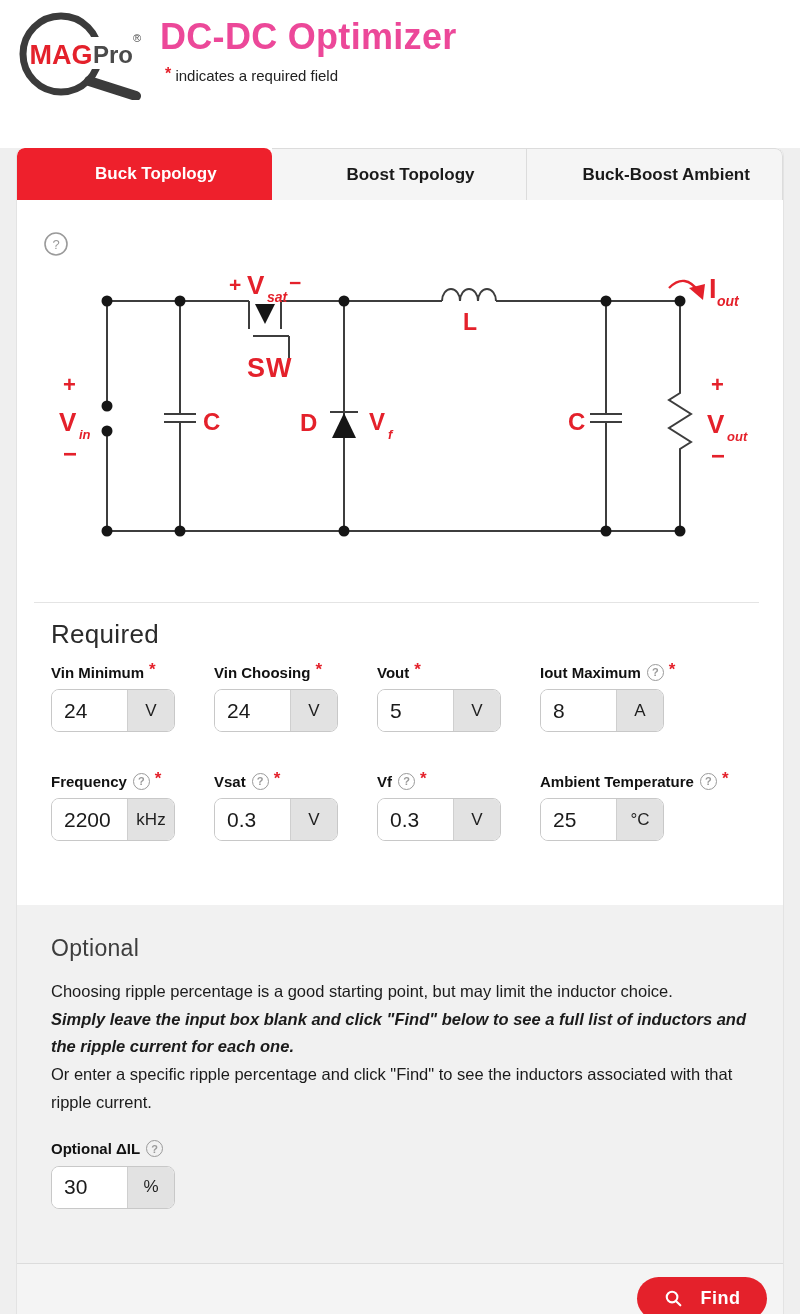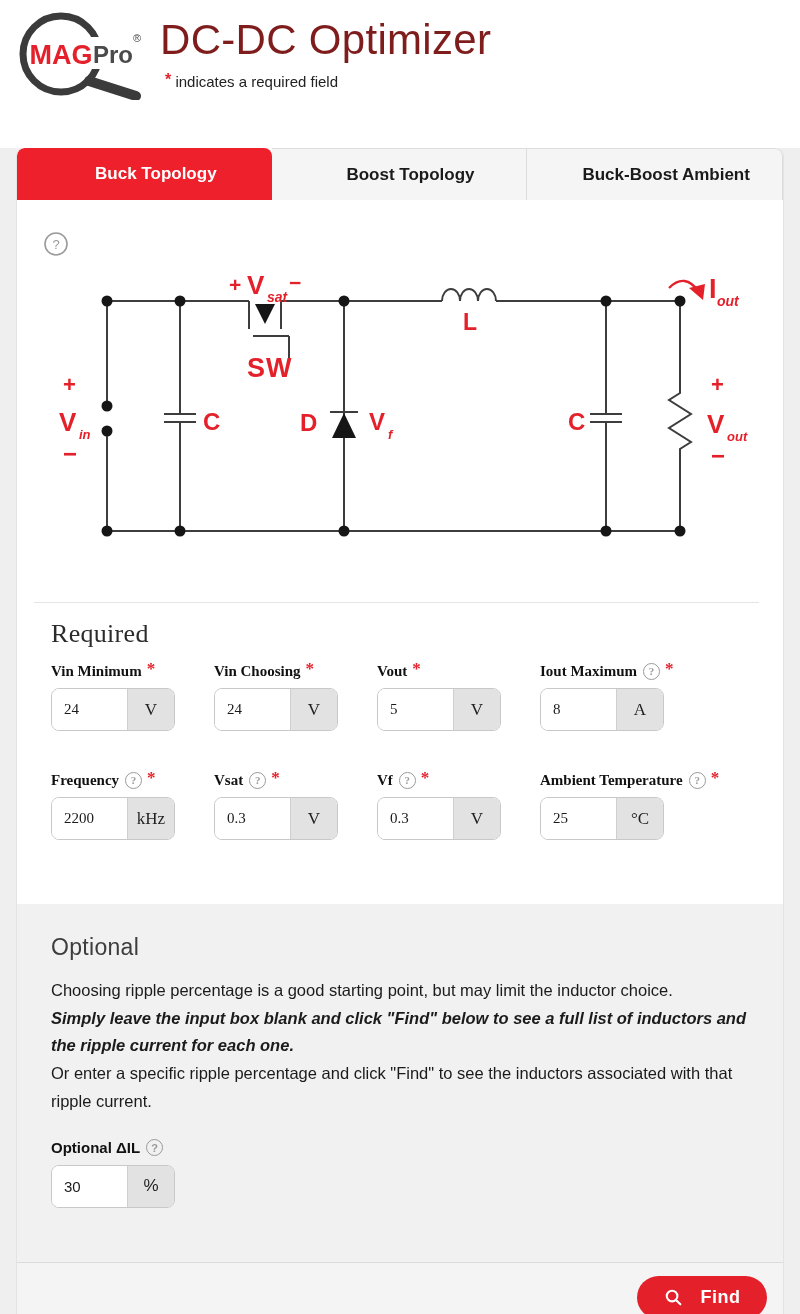--- a/index.html
+++ b/index.html
@@ -2,21 +2,21 @@
 <html><head>
 <meta charset="utf-8">
 <style>
   * { box-sizing: border-box; margin: 0; padding: 0; }
   html,body { width: 800px; background:#fff; font-family:"Liberation Sans", sans-serif; color:#1c1c1c; }
 
   
   .header { display:flex; align-items:flex-start; padding:8px 0 0 14px; height:148px; background:#fff; }
   .logo-svg { width:132px; height:92px; flex:0 0 auto; }
   .title-block { margin-left:14px; padding-top:8px; }
-  .page-title { font-size:42px; font-weight:400; letter-spacing:.3px; color:#7f1d1d; }
+  .page-title { font-size:36px; font-weight:700; letter-spacing:.3px; color:#ec4899; }
   .required-note { margin-top:9px; font-size:15px; color:#222; }
   .required-note .star { font-size:16px; }
 
   .star { color:#e4212b; font-weight:700; margin-left:5px; transform:translateY(-2px); display:inline-block; font-size:17px; }
 
   
   .page { background:#efefef; padding:0 16px 4px 16px; }
   .card { background:#fff; border-radius:8px; border:1px solid #e3e3e3; border-top:none; overflow:hidden; }
 
   
@@ -31,28 +31,28 @@
   .circuit-wrap { padding:0; background:#fff; }
   .circuit-svg { display:block; width:760px; height:402px; }
   .c-wire { stroke:#3d3d3d; stroke-width:2; fill:none; }
   .c-dot { fill:#161616; }
   .c-red-txt { fill:#e4212b; font-weight:600; }
   .c-sub { font-style:italic; }
 
   .divider { border:none; border-top:1px solid #e4e4e4; margin:0 24px 0 17px; }
 
   
-  .required-section { padding:16px 24px 64px 34px; background:#fff;font-family:Liberation Serif, serif; }
+  .required-section { padding:16px 24px 64px 34px; background:#fff; }
   .section-heading { font-size:26px; font-weight:300; letter-spacing:.3px; color:#2b2b2b; }
   .required-section .section-heading { margin-bottom:12px; }
   .fields-grid { display:grid; grid-template-columns:repeat(4,124px); column-gap:24px; row-gap:33px;gap:39px; }
   .field-label { display:flex; align-items:center; font-size:15px; font-weight:700; white-space:nowrap; height:20px; color:#111; }
   .help-icon { width:17px; height:17px; border:1.5px solid #9a9a9a; border-radius:50%; color:#9a9a9a; font-size:11px; font-weight:700; display:inline-flex; align-items:center; justify-content:center; margin-left:6px; flex:0 0 auto; cursor:pointer; }
   .input-group { margin-top:7px; display:flex; width:124px; height:43px; border:1px solid #c8c8c8; border-radius:8px; overflow:hidden; background:#fff; }
-  .input-group input { flex:1; min-width:0; border:none; outline:none; padding:0 6px 0 12px; font-size:15px; font-family:inherit; color:#1a1a1a; }
+  .input-group input { flex:1; min-width:0; border:none; outline:none; padding:0 6px 0 12px; font-size:21px; font-family:inherit; color:#1a1a1a; }
   .unit-box { width:47px; flex:0 0 auto; background:#e2e2e2; border-left:1px solid #cfcfcf; display:flex; align-items:center; justify-content:center; font-size:17px; color:#1f1f1f; }
 
   
   .optional-section { background:#f1f1f1; padding:30px 24px 54px 34px; }
   .optional-section .section-heading { font-size:23px; color:#3d3d3d; margin-bottom:16px; }
   .optional-section p { font-size:16.5px; line-height:1.68; max-width:716px; color:#1b1b1b; }
   .optional-section p.bold { font-weight:700;font-style:italic; }
   .opt-field { margin-top:22px; }
 
   

